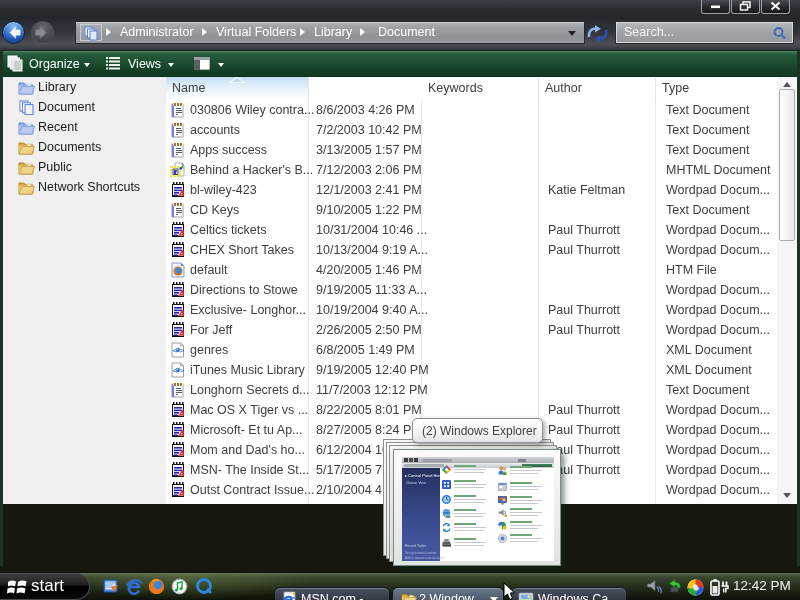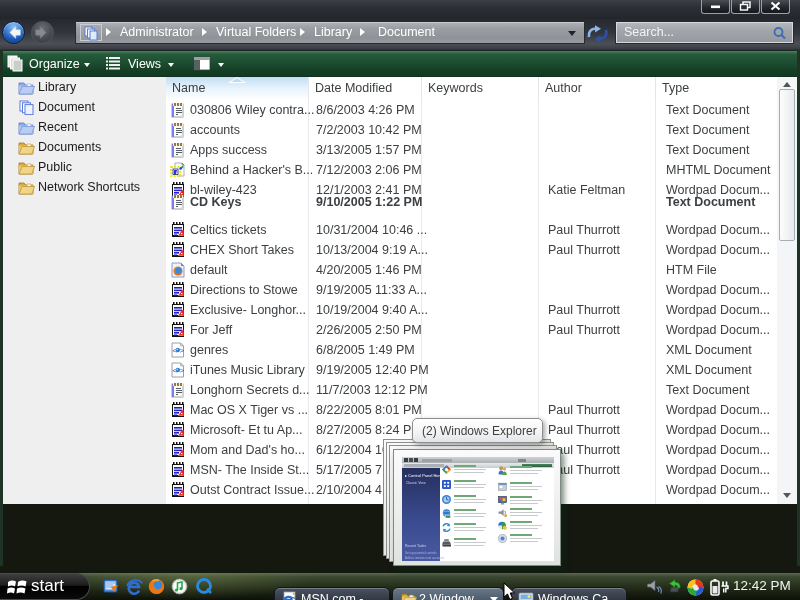--- a/index.html
+++ b/index.html
@@ -240,23 +240,20 @@
       </div>
 </div>
   <div id="hdrrow">
     <div class="hcol" style="left:0;width:143px;background:linear-gradient(180deg,#c2def5 0%,#e8f3fc 50%,#ffffff 100%);">
         <span>Name</span>
         <svg style="position:absolute;left:62px;top:0" width="18" height="6" viewBox="0 0 18 6">
           <path d="M9 0 L18 6 L0 6 Z" fill="#fff"></path>
           <path d="M9 1 L15 5 L3 5 Z" fill="#bcdcf4"></path>
         </svg>
       </div>
-    <div class="hcol" style="left:143px;width:113px;">
-        <span>Date Modified</span>
-      </div>
     <div class="hcol" style="left:256px;width:117px;">
         <span>Keywords</span>
       </div>
     <div class="hcol" style="left:373px;width:117px;">
         <span>Author</span>
       </div>
     <div class="hcol" style="left:490px;width:121px;border-right:none;">
         <span>Type</span>
       </div>
   </div>
@@ -363,21 +360,21 @@
           </g>
           <path d="M8 14 L13 8 L13.5 14 Z" fill="#e8f5ee"></path>
           <path d="M12.2 8.2 L13.6 8.2 L13.6 13.6 L8.6 13.6 Z" fill="#e22" stroke="#e22" stroke-width="0.4"></path>
           <rect x="11" y="11" width="1.4" height="1.2" fill="#fff"></rect>
         </svg>
         <span class="fn">bl-wiley-423</span>
         <span class="fd">12/1/2003 2:41 PM</span>
         <span class="fa">Katie Feltman</span>
         <span class="ft">Wordpad Docum...</span>
       </div>
-<div class="frow" style="top:92px;font-weight:bold;">
+<div class="frow" style="top:100px;">
         <svg class="fic" width="16" height="16" viewBox="0 0 16 16">
           <rect x="2" y="2" width="11" height="13" fill="#fbfdfb" stroke="#9aa0a0" stroke-width="1"></rect>
           <rect x="2" y="2" width="2" height="13" fill="#7a7ee8"></rect>
           <rect x="3" y="1" width="10" height="3" fill="#f5f2e8"></rect>
           <g fill="#a5742a">
             <rect x="4" y="1" width="2" height="3"></rect>
             <rect x="7" y="1" width="2" height="3"></rect>
             <rect x="10" y="1" width="2" height="3"></rect>
           </g>
           <g fill="#5a5f63">

